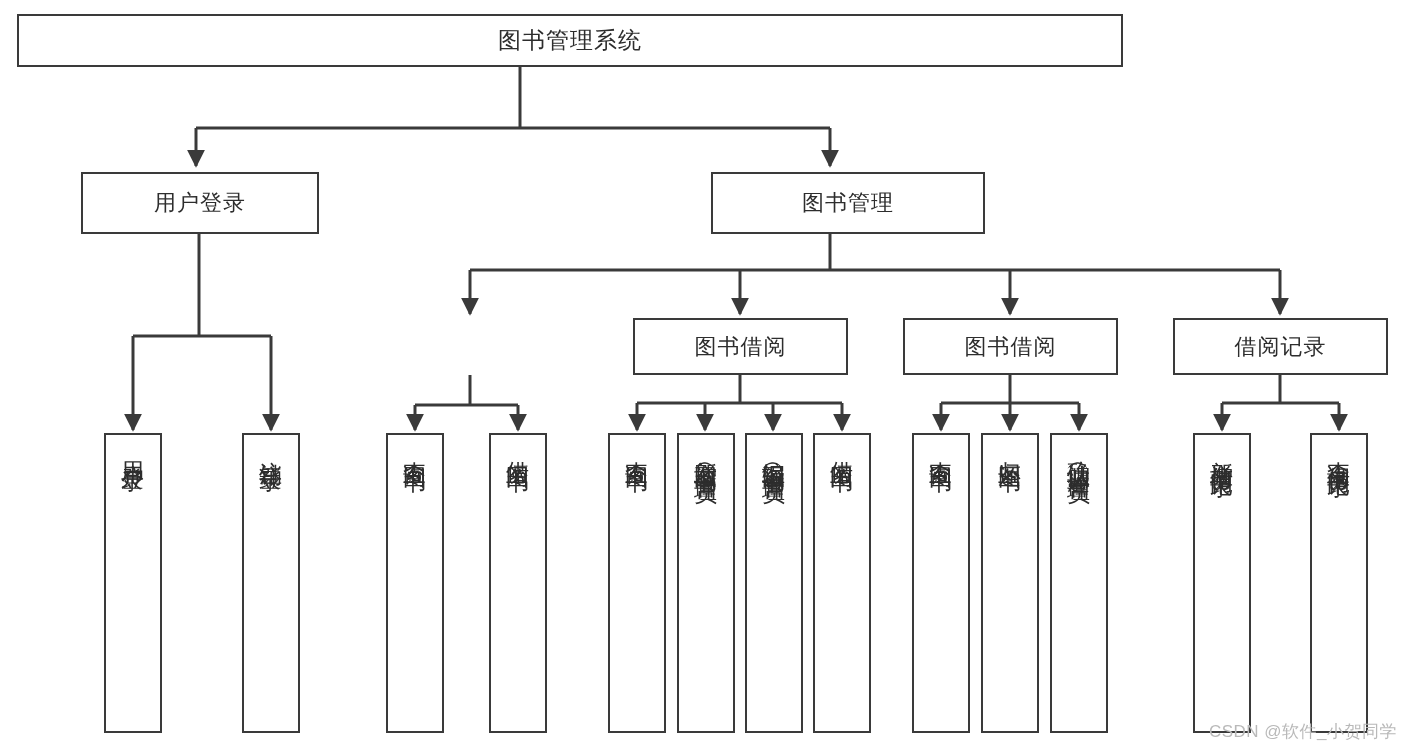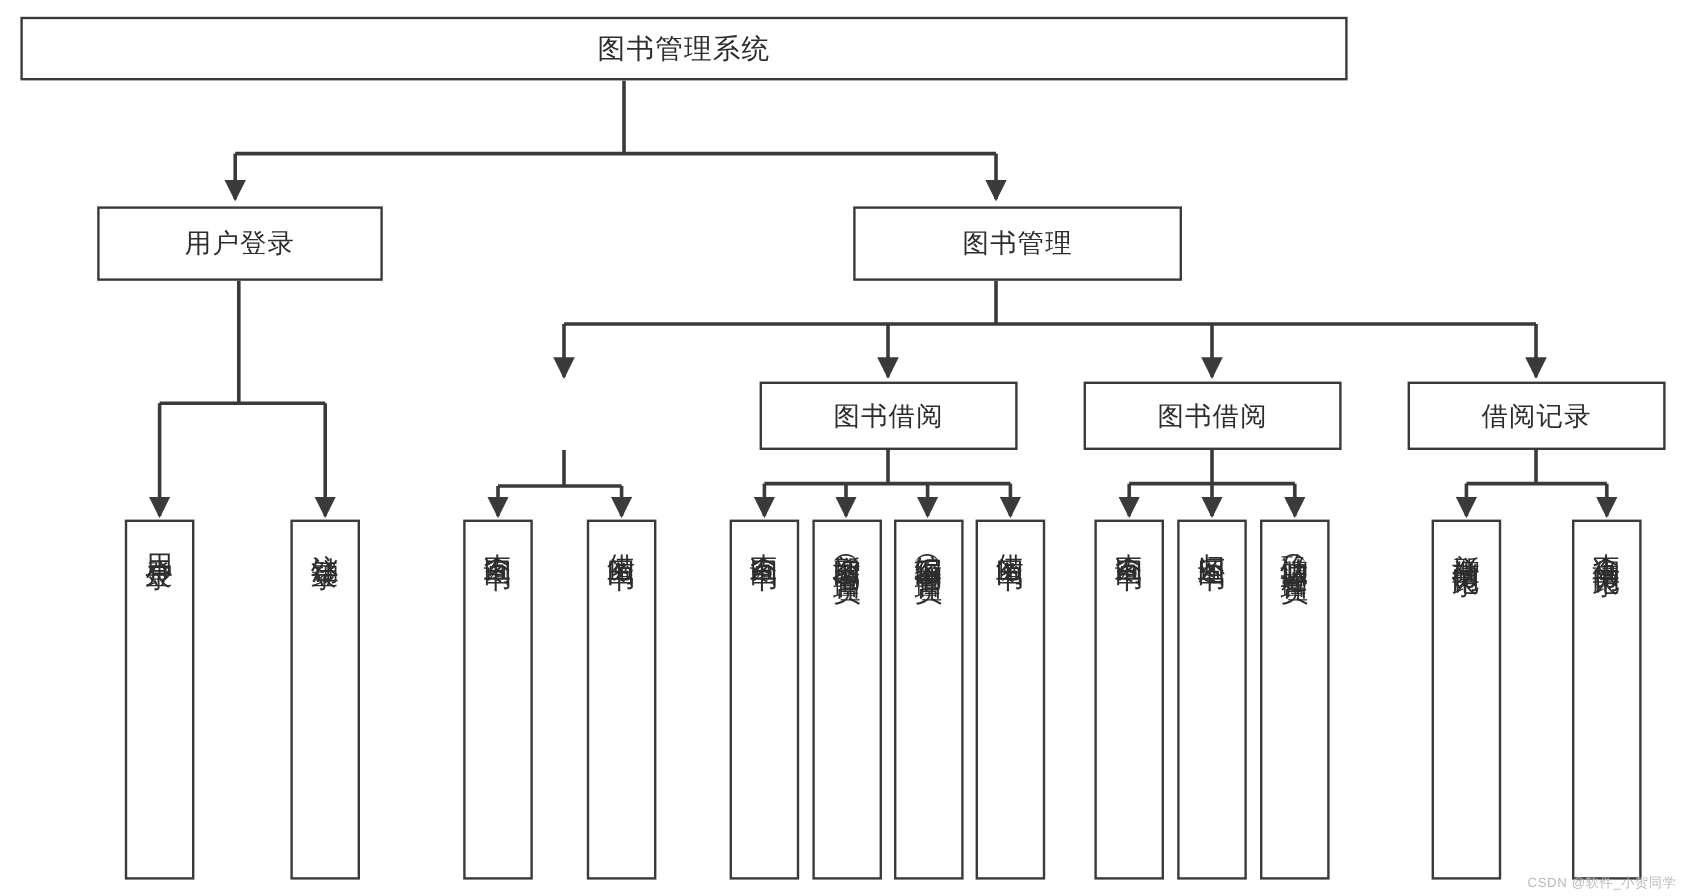--- a/index.html
+++ b/index.html
@@ -57,21 +57,21 @@
     text-orientation: upright;
     display: block;
   }
   .node.root {
     font-size: 23px;
   }
   #watermark {
     position: absolute;
     right: 8px;
     bottom: 4px;
-    font-size: 11px;
+    font-size: 17px;
     color: #b9b9b9;
     letter-spacing: 0.5px;
     white-space: nowrap;
     user-select: none;
   }
 </style>
 </head>
 <body>
 
 <div id="canvas">

